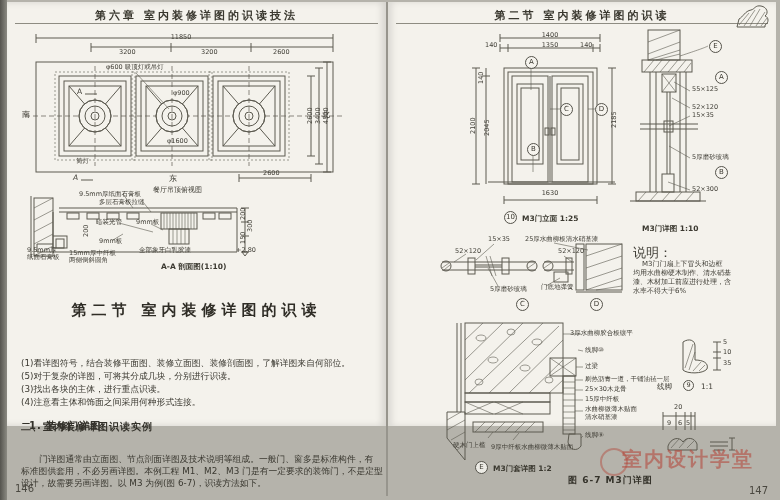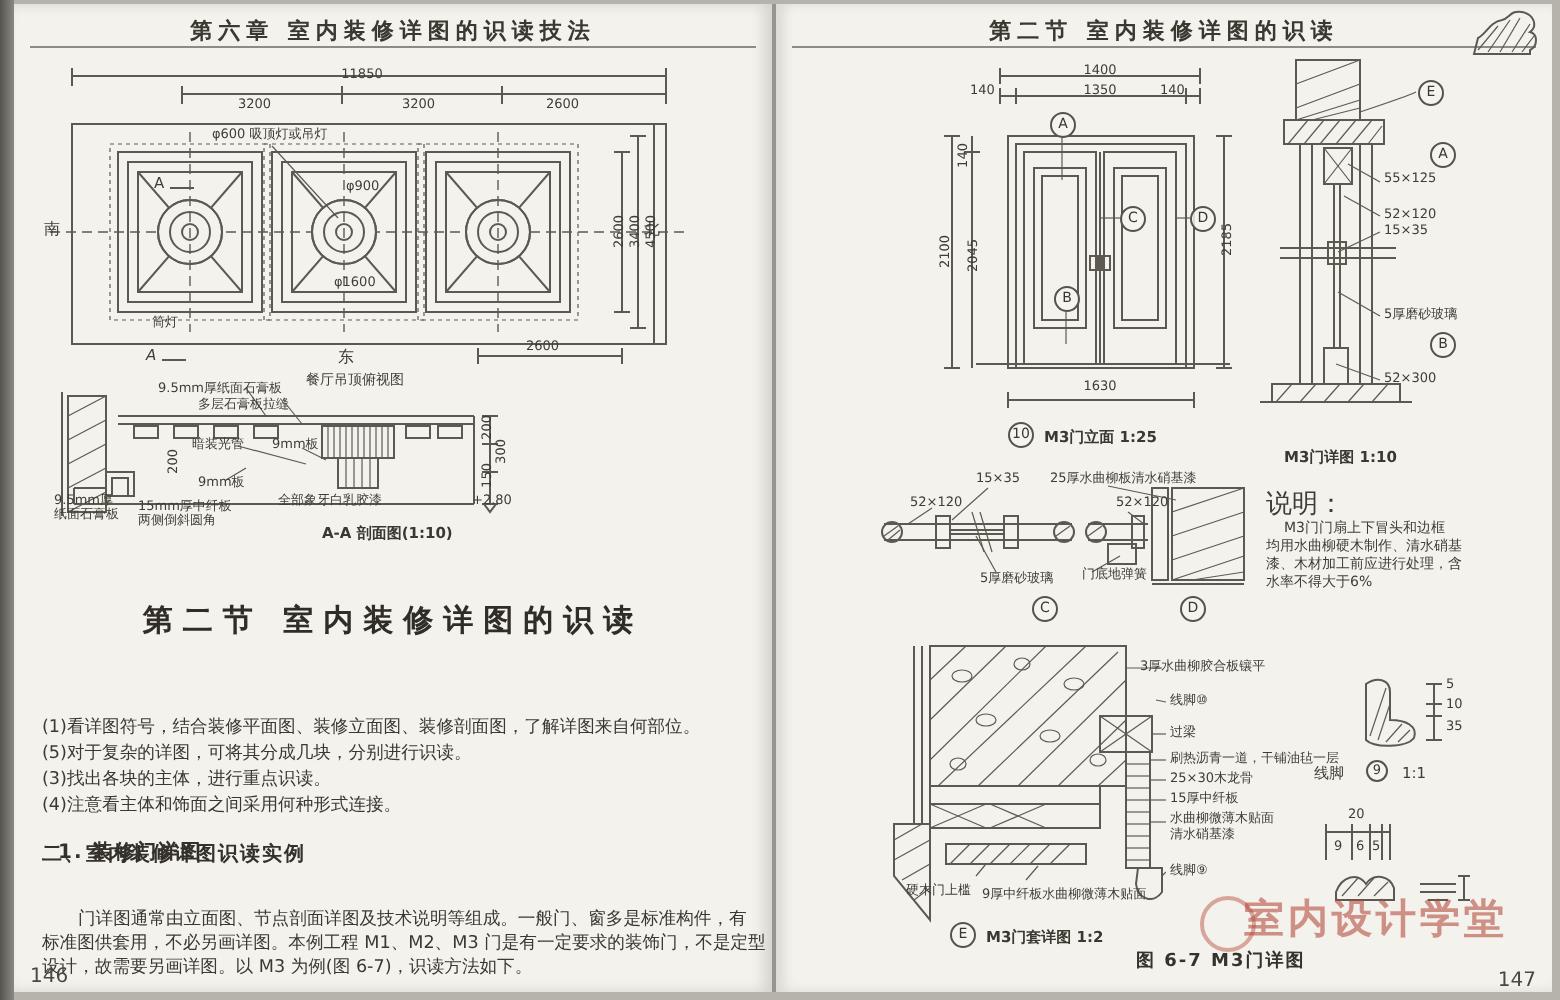--- a/index.html
+++ b/index.html
@@ -1,21 +1,21 @@
 <!DOCTYPE html>
 <html><head>
 <meta charset="utf-8">
 <style>
   html,body{margin:0;padding:0;background:#8f8e86;}
   .spread{position:relative;width:780px;height:500px;background:#b5b3ab;
     font-family:"DejaVu Sans","Liberation Sans",sans-serif;overflow:hidden;color:#35332d;}
   .spine{position:absolute;left:0;top:0;width:7px;height:500px;
     background:linear-gradient(90deg,#55544e,#8b8a82);}
   .gutterline{position:absolute;left:386px;top:2px;width:2px;height:494px;background:#97958d;}
-  .page{position:absolute;top:2px;height:494px;background:#f4f2ec;}
+  .page{position:absolute;top:2px;height:424px;background:#f4f2ec;}
   .page-left{left:7px;width:379px;box-shadow:inset -4px 0 7px rgba(0,0,0,0.13);}
   .page-right{left:388px;width:388px;box-shadow:inset 4px 0 6px rgba(0,0,0,0.10);}
   .page-header{position:absolute;top:6px;left:0;right:0;text-align:center;
     font-size:11px;font-weight:bold;letter-spacing:3px;color:#3a382f;}
   .rule{position:absolute;top:21px;left:8px;right:8px;border-top:1px solid #8e8c82;}
   .box{position:absolute;}
   .lbl{position:absolute;font-size:6.5px;line-height:1.15;white-space:nowrap;color:#3f3d35;}
   .vert{transform:rotate(-90deg);transform-origin:center;}
   .co{position:absolute;width:13px;height:13px;border:1px solid #55534b;border-radius:50%;
     font-size:7px;line-height:11px;text-align:center;background:rgba(246,244,238,0.85);

